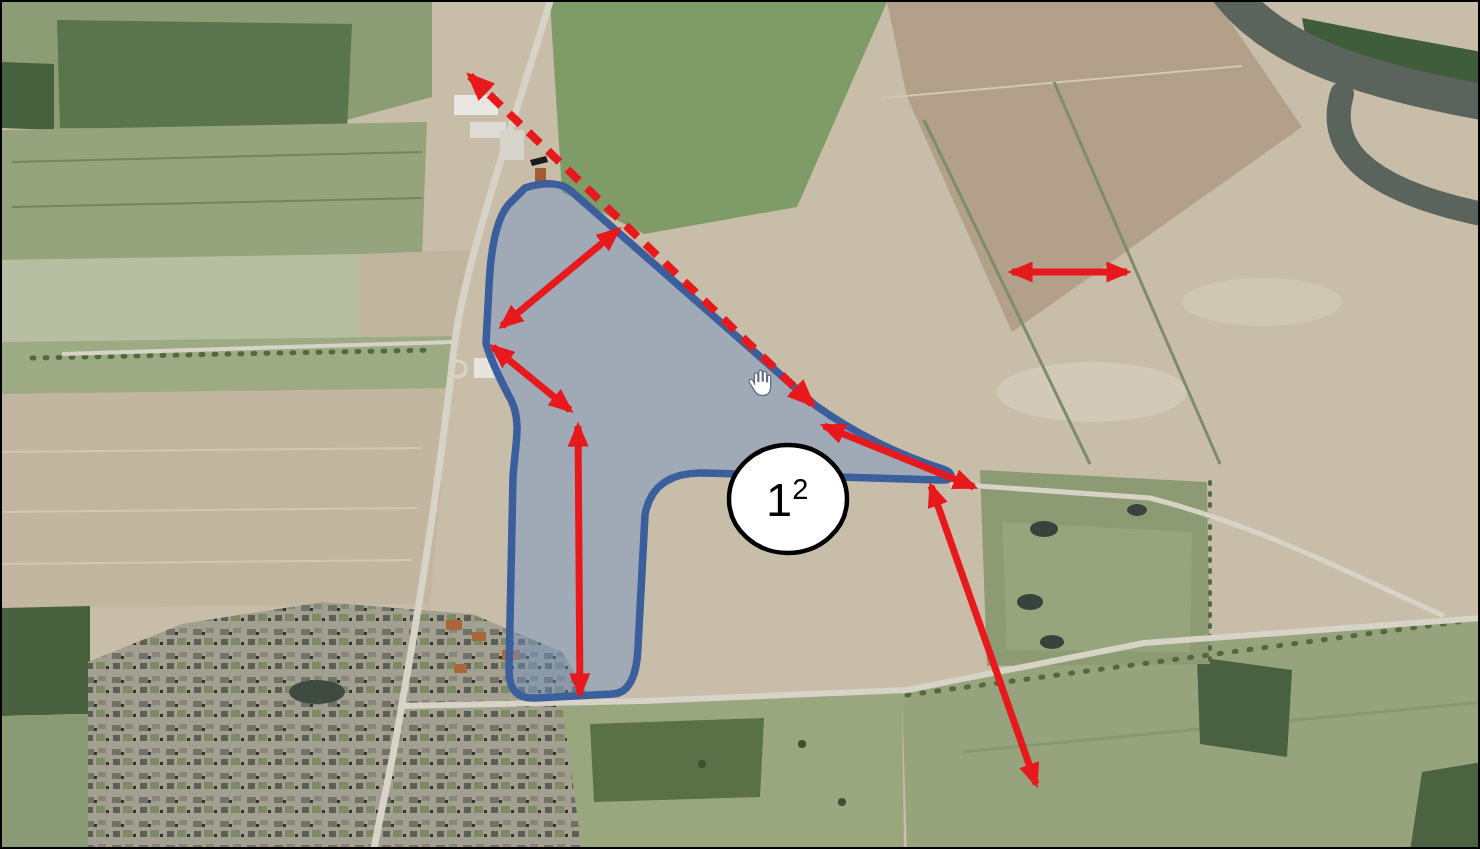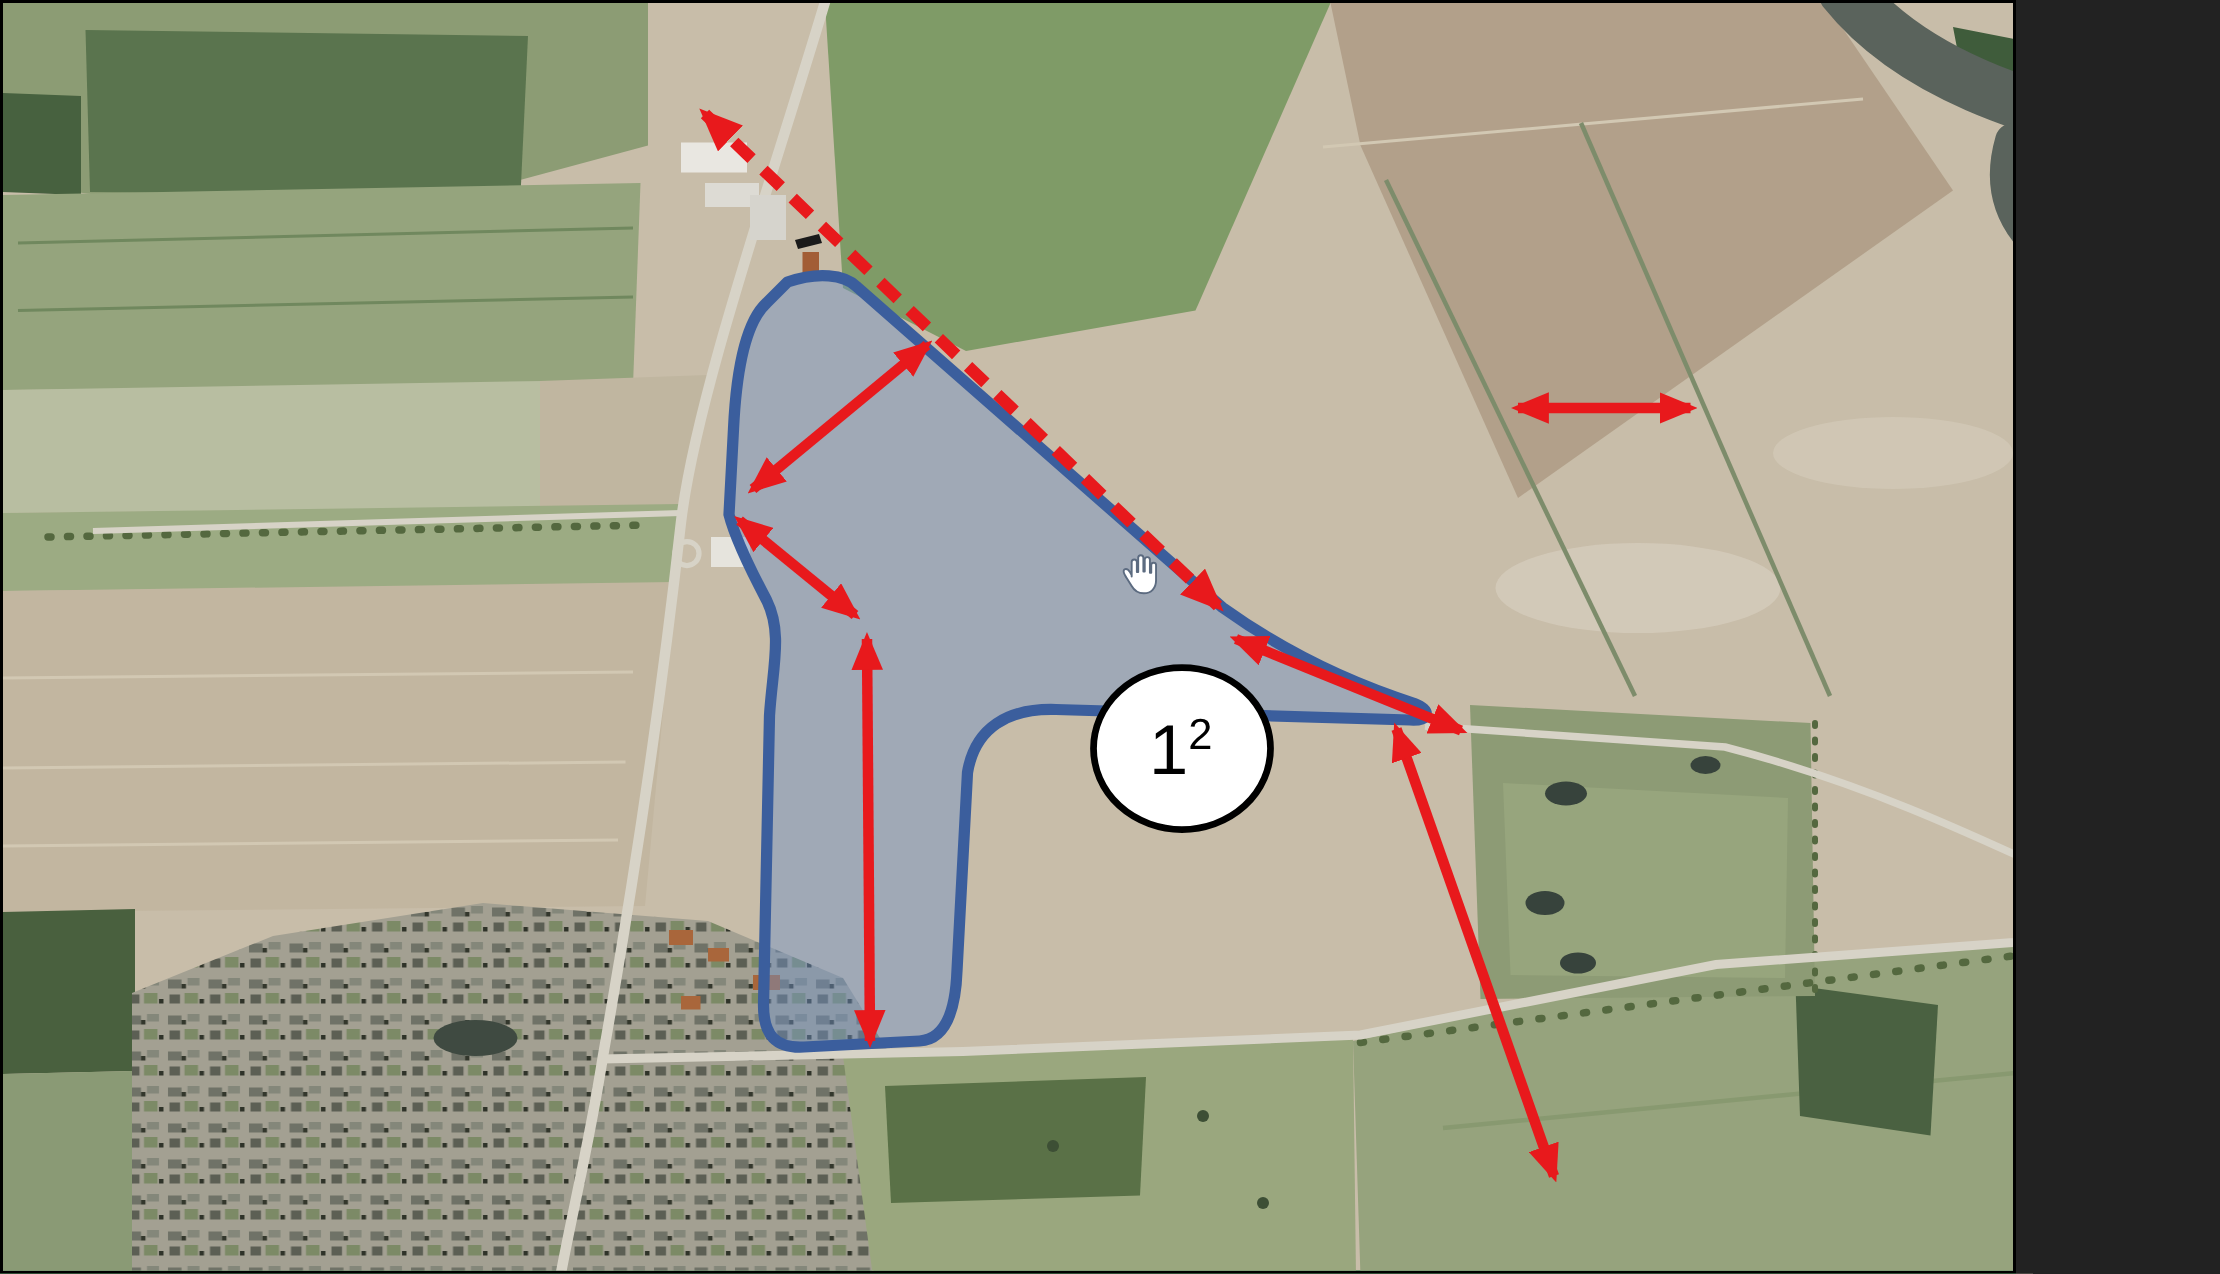--- a/index.html
+++ b/index.html
@@ -1,18 +1,18 @@
 <!DOCTYPE html>
 <html style="--arrow-red: #e8191c; --area-stroke: #3b5e9d; --area-fill: rgba(110,145,198,0.45); --circle-fill: #ffffff; --circle-stroke: #000000; --label-color: #000000;"><head>
 <meta charset="utf-8">
 <style>
   html,body{margin:0;padding:0;background:#222;}
   .stage{
-    position:relative;width:1344px;height:849px;overflow:hidden;
-    border:2px solid #000;box-sizing:border-box;background:#22c55e;
+    position:relative;width:1480px;height:849px;overflow:hidden;
+    border:2px solid #000;box-sizing:border-box;background:#fde047;
     font-family:"Liberation Sans", sans-serif;
     text-align:center;
   }
   svg{position:absolute;left:0;top:0;display:block;}
   .arrow{stroke:var(--arrow-red);stroke-width:7;fill:none;stroke-linecap:butt;}
   .arrow.dashed{stroke-width:8;stroke-dasharray:16 11;}
   .hl-area{fill:var(--area-fill);stroke:var(--area-stroke);stroke-width:7.5;stroke-linejoin:round;}
   .label-circle{fill:var(--circle-fill);stroke:var(--circle-stroke);stroke-width:4.5;}
   .label-text{fill:var(--label-color);font-family:"Liberation Sans",sans-serif;font-size:47px;}
   .label-sup{font-size:29px;}

